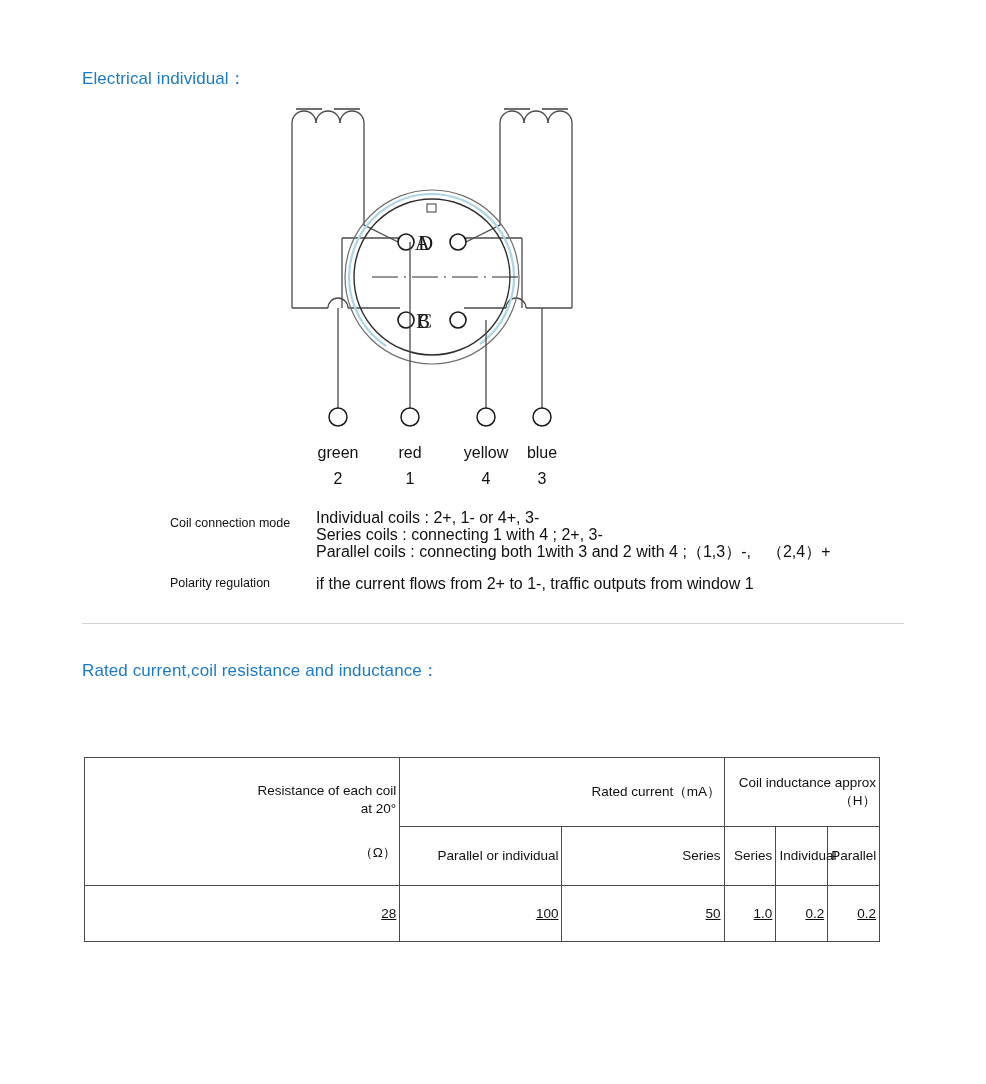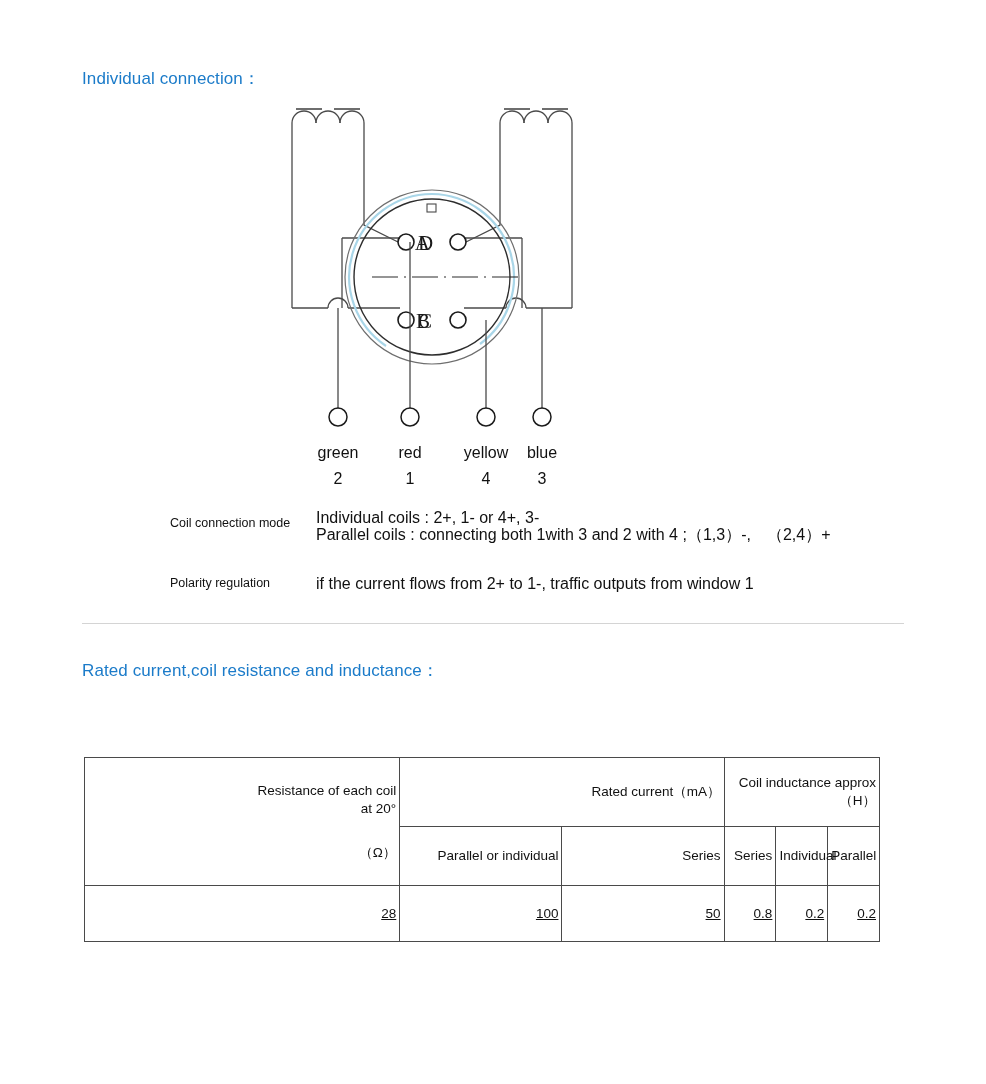--- a/index.html
+++ b/index.html
@@ -94,21 +94,21 @@
   .c5 { width: 98px; }
   .c6 { width: 96px; }
   .row-h1 td { height: 60px; }
   .row-h2 td { height: 50px; }
   .row-d  td { height: 47px; text-decoration: underline; }
   .res-line2 { display: block; }
 </style>
 </head>
 <body>
 
-<div class="section-heading" id="heading-electrical">Individual connection：</div>
+<div class="section-heading" id="heading-electrical">Electrical individual：</div>
 
 <div id="wiring-diagram">
   <svg width="560" height="400" viewBox="0 0 560 400" xmlns="http://www.w3.org/2000/svg">
     <g fill="none" stroke="#4a4a4a" stroke-width="1.3">
 
       <g>
 
         <path d="M 142 33 L 142 218"></path>
 
         <path d="M 142 33 A 12 12 0 0 1 166 33"></path>
@@ -202,20 +202,21 @@
       <text x="260" y="394">1</text>
       <text x="336" y="394">4</text>
       <text x="392" y="394">3</text>
     </g>
   </svg>
 </div>
 
 <div class="spec-label" id="coil-mode-label">Coil connection mode</div>
 <div class="spec-block" id="coil-mode-values">
   <div>Individual coils : 2+,  1- or 4+,  3-</div>
+  <div>Series coils : connecting 1 with 4 ; 2+,  3-</div>
   <div>Parallel coils : connecting both 1with 3 and 2 with 4 ;（1,3）-,　（2,4）+</div>
 </div>
 
 <div class="spec-label" id="polarity-label">Polarity regulation</div>
 <div class="spec-block" id="polarity-values">
   <div>if the current flows from 2+ to 1-, traffic outputs from window 1</div>
 </div>
 
 <div id="section-divider"></div>
 
@@ -236,18 +237,18 @@
       <td class="c2">Parallel or  individual</td>
       <td class="c3">Series</td>
       <td class="c4">Series</td>
       <td class="c5">Individual</td>
       <td class="c6">Parallel</td>
     </tr>
     <tr class="row-d">
       <td class="c1">28</td>
       <td class="c2">100</td>
       <td class="c3">50</td>
-      <td class="c4">0.8</td>
+      <td class="c4">1.0</td>
       <td class="c5">0.2</td>
       <td class="c6">0.2</td>
     </tr>
   </tbody>
 </table>
 
 </body></html>

